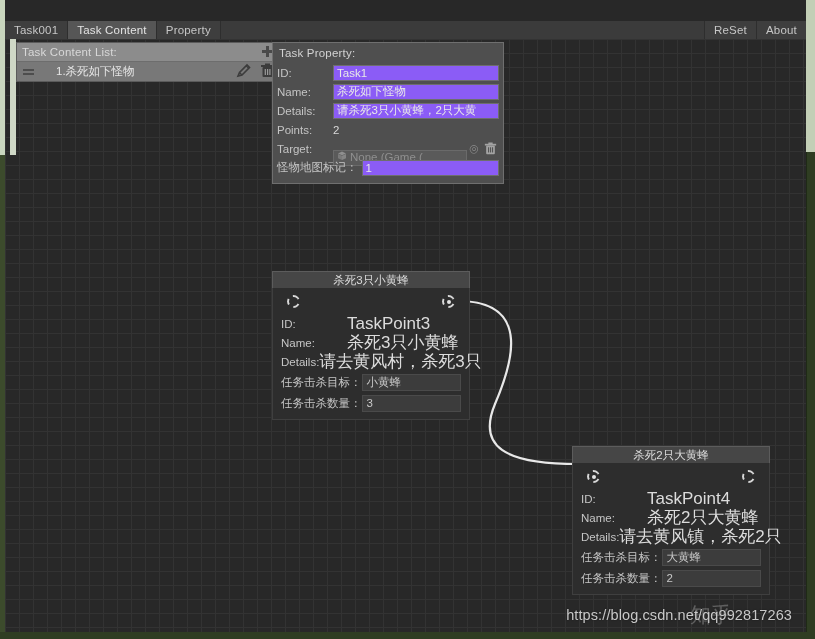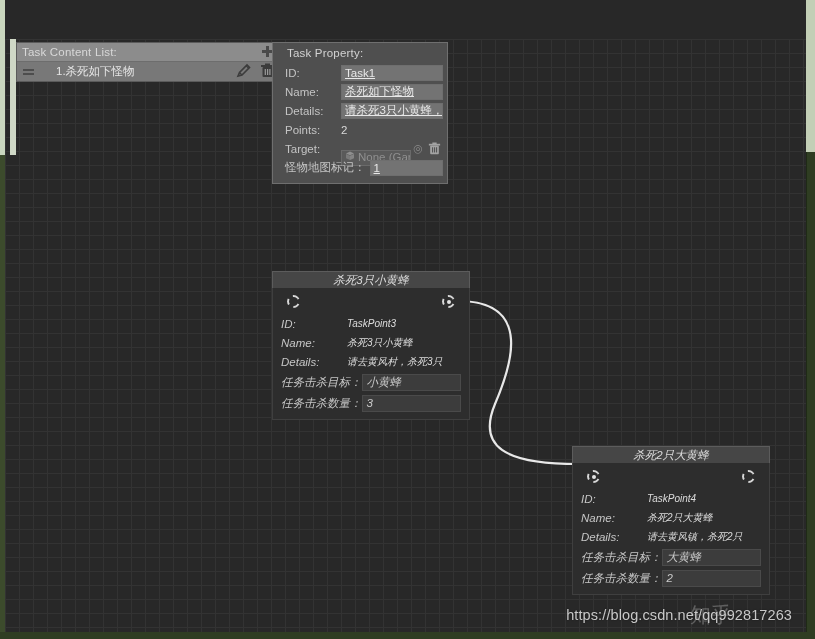--- a/index.html
+++ b/index.html
@@ -159,65 +159,65 @@
   .grip { display: flex; flex-direction: column; gap: 2px; }
   .grip b { display:block; width: 11px; height: 2px; background: #4d4d4d; }
   .tcl-row-label {
     flex: 1; font-size: 11.5px; color: #e6e6e6; margin-left: 16px;
   }
   .ico-btn { width: 19px; height: 17px; position: relative; }
   .pencil svg, .trash svg { display: block; }
 
   
   .tpp {
-    position: absolute; left: 267px; top: 3px; width: 176px;
+    position: absolute; left: 267px; top: 3px; width: 232px;
     background: #4f4f4f;
     border: 1px solid #6f6f6f;
-    padding: 3px 4px 5px 12px;
+    padding: 3px 4px 5px 4px;
   }
   .tpp-title { font-size: 11.5px; color: #d2d2d2; margin: 1px 0 5px 2px; letter-spacing:.2px;}
   .prow { display: flex; align-items: center; height: 17px; margin-bottom: 2px; }
   .plabel {
     font-size: 11.5px; color: #c4c4c4; white-space: nowrap;
   }
   .plabel.w1 { width: 56px; }
   .pfield {
-    flex: 1; height: 16px; background: #737373;
+    flex: 1; height: 16px; background: #8b5cf6;
     border: 1px solid #6e6e6e;
     font-size: 11.5px; color: #e8e8e8;
     display: flex; align-items: center; padding: 0 3px;
-    overflow: hidden; white-space: nowrap; text-decoration: underline;
+    overflow: hidden; white-space: nowrap;
   }
   .pstatic { font-size: 11.5px; color: #d9d9d9; }
   .objfield {
     flex: 1; height: 16px; background: #5a5a5a; border: 1px solid #6a6a6a;
     display: flex; align-items: flex-start; gap: 3px; padding: 0 3px;
     font-size: 11.5px; color: #8f8f8f; overflow: hidden; white-space: nowrap; margin-top: 19px;
   }
   .cube-ico { width: 10px; height: 10px; flex: none; }
   .target-x { width: 14px; text-align: center; color: #8b8b8b; font-size: 11px; }
   .target-trash { width: 18px; display:flex; justify-content:center; }
 
   
-  .node { position: absolute; font-style: italic; }
+  .node { position: absolute; }
   .node-head {
     height: 17px; background: #464646;
     border: 1px solid #5c5c5c; border-bottom: none;
     display: flex; align-items: center; justify-content: center;
     font-size: 11.5px; color: #dcdcdc;
   }
   .node-body {
     background: #2d2d2d; border: 1px solid #3f3f3f; border-top: none;
     padding: 4px 8px 6px 8px;
   }
   .conn-row { height: 22px; position: relative; }
   .nrow { display: flex; align-items: center; height: 19px; }
   .nlabel { font-size: 11.5px; color: #c6c6c6; white-space: nowrap; }
   .nlabel.w2 { width: 66px; }
-  .nvalue { font-size: 10px; color: #dcdcdc; white-space: nowrap; }
+  .nvalue { font-size: 17px; color: #dcdcdc; white-space: nowrap; }
   .nfieldrow { display: flex; align-items: center; height: 20px; margin-top: 1px; }
   .nfield {
     flex: 1; height: 17px; background: #3c3c3c; border: 1px solid #4a4a4a;
     font-size: 11.5px; color: #c9c9c9; display: flex; align-items: center;
     padding: 0 4px;
   }
 
   .socket {
     position: absolute; width: 13px; height: 13px; border-radius: 50%;
     border: 2px dashed #d8d8d8;
@@ -247,20 +247,30 @@
 <body>
 
 <div id="root">
 
   <div class="frame-left"></div>
   <div class="frame-right"></div>
   <div class="frame-right-top"></div>
   <div class="frame-bottom"></div>
 
 
+  <div class="toolbar">
+    <div class="tabbtn">Task001</div>
+    <div class="tabbtn sel">Task Content</div>
+    <div class="tabbtn">Property</div>
+    <div class="tb-spacer"></div>
+    <div class="tb-right">
+      <div class="tabbtn">ReSet</div>
+      <div class="tabbtn">About</div>
+    </div>
+  </div>
 
   <div class="canvas">
 
     <div class="lscroll"></div>
 
     <div class="tcl">
       <div class="tcl-head">
         <span class="tcl-head-label">Task Content List:</span>
         <span class="plus-ico">
           <span class="h"></span>

